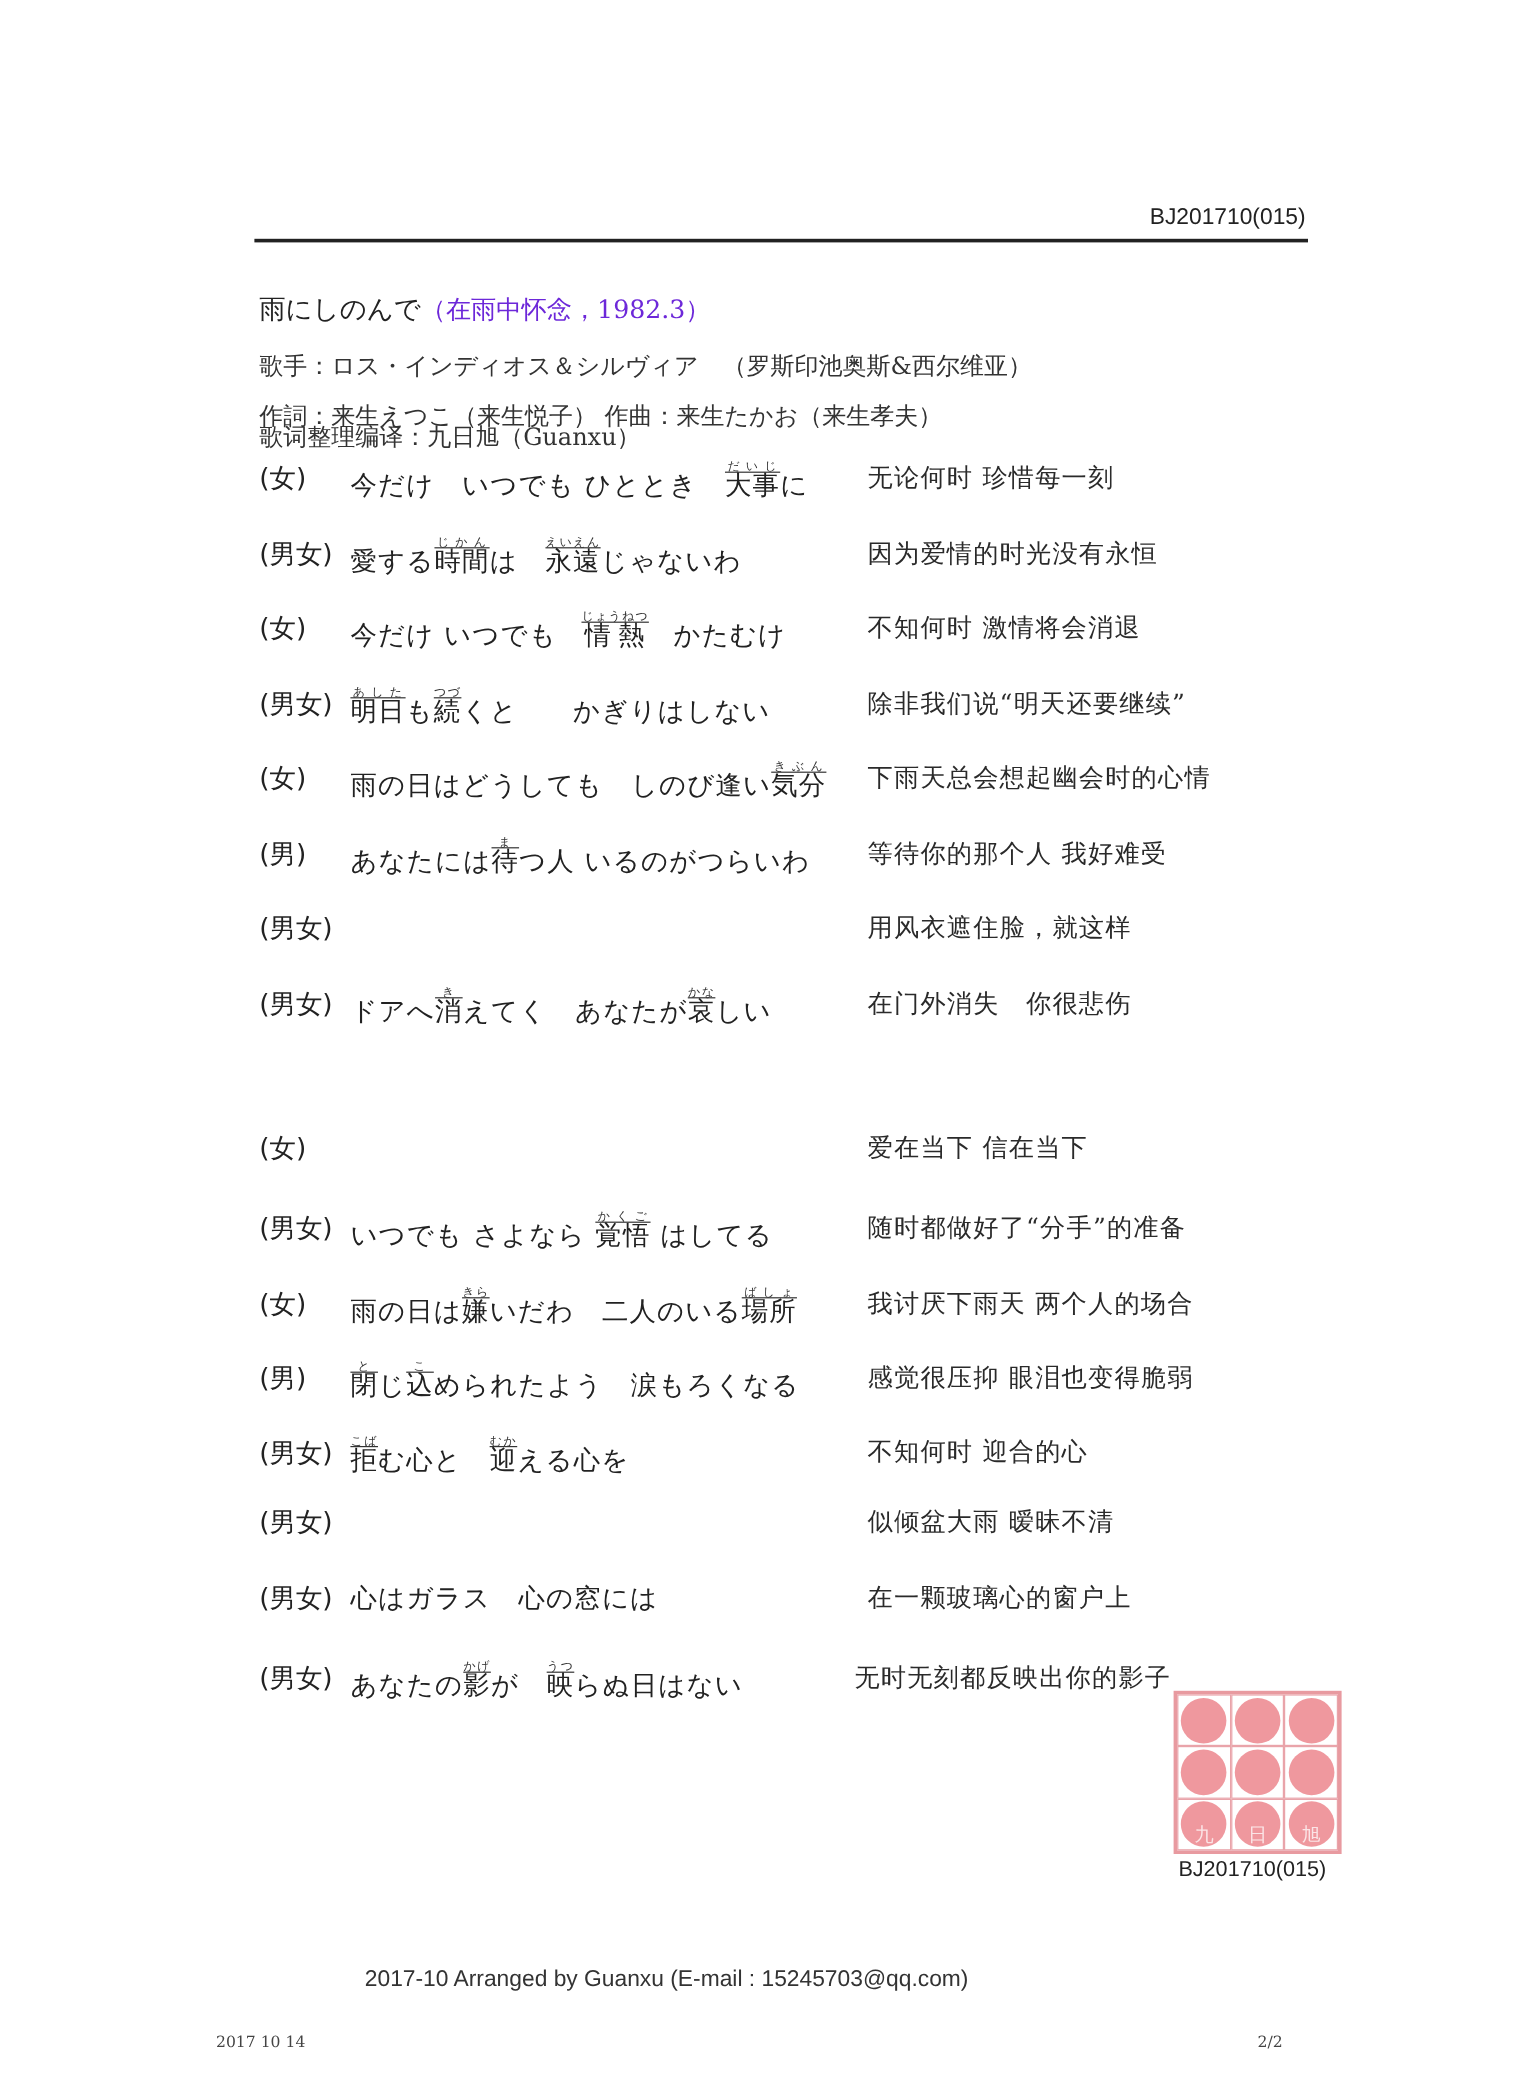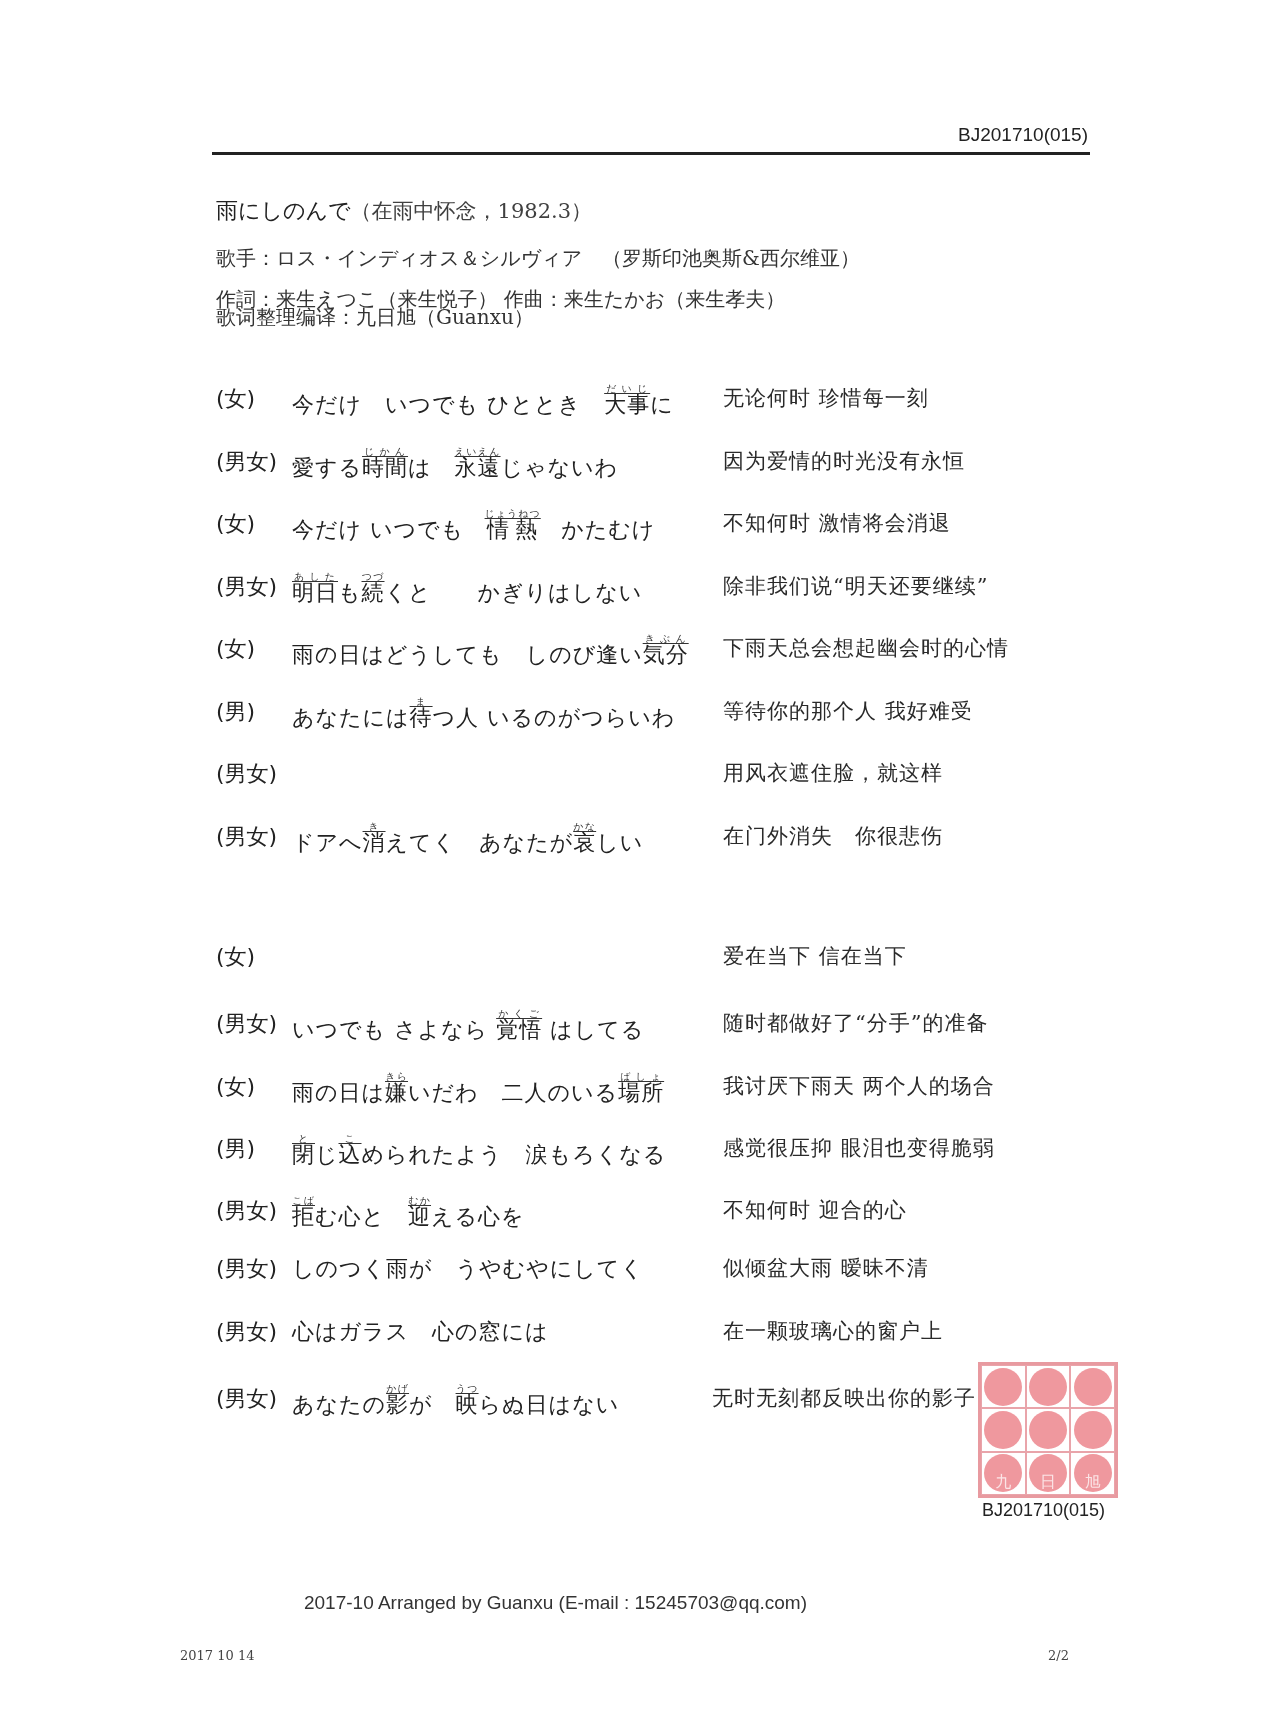--- a/index.html
+++ b/index.html
@@ -1,25 +1,25 @@
 <!DOCTYPE html>
 <html><head>
 <meta charset="utf-8">
 <style>
   html, body { margin: 0; padding: 0; background: #ffffff; }
   body { width: 1272px; height: 1735px; position: relative; overflow: hidden;
          font-family: "DejaVu Sans", sans-serif; color: #1a1a1a; }
-  .abs { position: absolute; white-space: nowrap; }
+  .abs { position: absolute; white-space: nowrap; margin-top: 47px; }
 
   .doc-code-top { top: 124px; right: 184px; font-family: "Liberation Sans", sans-serif;
                   font-size: 19px; color: #222; }
   .header-rule { top: 152px; left: 212px; width: 878px; height: 3px; background: #222; }
 
   .song-title { top: 196px; left: 216px; font-size: 22px; color: #222; }
-  .song-title .sub { font-family: "DejaVu Serif", serif; font-size: 21px; color: #404040; }
+  .song-title .sub { font-family: "DejaVu Serif", serif; font-size: 21px; color: #6d28d9; }
   .meta { left: 216px; font-family: "DejaVu Serif", serif; font-size: 20px; color: #333; }
 
   .row { position: absolute; left: 0; width: 1272px; height: 30px; }
   .row .role { position: absolute; left: 216px; top: 0; font-size: 22px; color: #222; }
   .row .jp { position: absolute; left: 292px; top: 0; font-size: 22px; color: #222; letter-spacing: 1px; }
   .row .jp ruby { ruby-position: over; }
   .row .jp rt { font-size: 10px; color: #333; letter-spacing: 1px; text-decoration: underline; }
   .row .cn { position: absolute; left: 723px; top: 0; font-family: "DejaVu Serif", serif;
              font-size: 21px; color: #2a2a2a; letter-spacing: 1px; }
   .row .cn.shift { left: 712px; }
@@ -112,21 +112,20 @@
       <span class="jp"><ruby>閉<rt>と</rt></ruby>じ<ruby>込<rt>こ</rt></ruby>められたよう　涙もろくなる</span>
       <span class="cn">感觉很压抑  眼泪也变得脆弱</span>
     </div>
     <div class="row" style="top: 1196px;">
       <span class="role">(男女)</span>
       <span class="jp"><ruby>拒<rt>こば</rt></ruby>む心と　<ruby>迎<rt>むか</rt></ruby>える心を</span>
       <span class="cn">不知何时  迎合的心</span>
     </div>
     <div class="row" style="top: 1254px;">
       <span class="role">(男女)</span>
-      <span class="jp">しのつく雨が　うやむやにしてく</span>
       <span class="cn">似倾盆大雨  暧昧不清</span>
     </div>
     <div class="row" style="top: 1317px;">
       <span class="role">(男女)</span>
       <span class="jp">心はガラス　心の窓には</span>
       <span class="cn">在一颗玻璃心的窗户上</span>
     </div>
     <div class="row" style="top: 1384px;">
       <span class="role">(男女)</span>
       <span class="jp">あなたの<ruby>影<rt>かげ</rt></ruby>が　<ruby>映<rt>うつ</rt></ruby>らぬ日はない</span>

